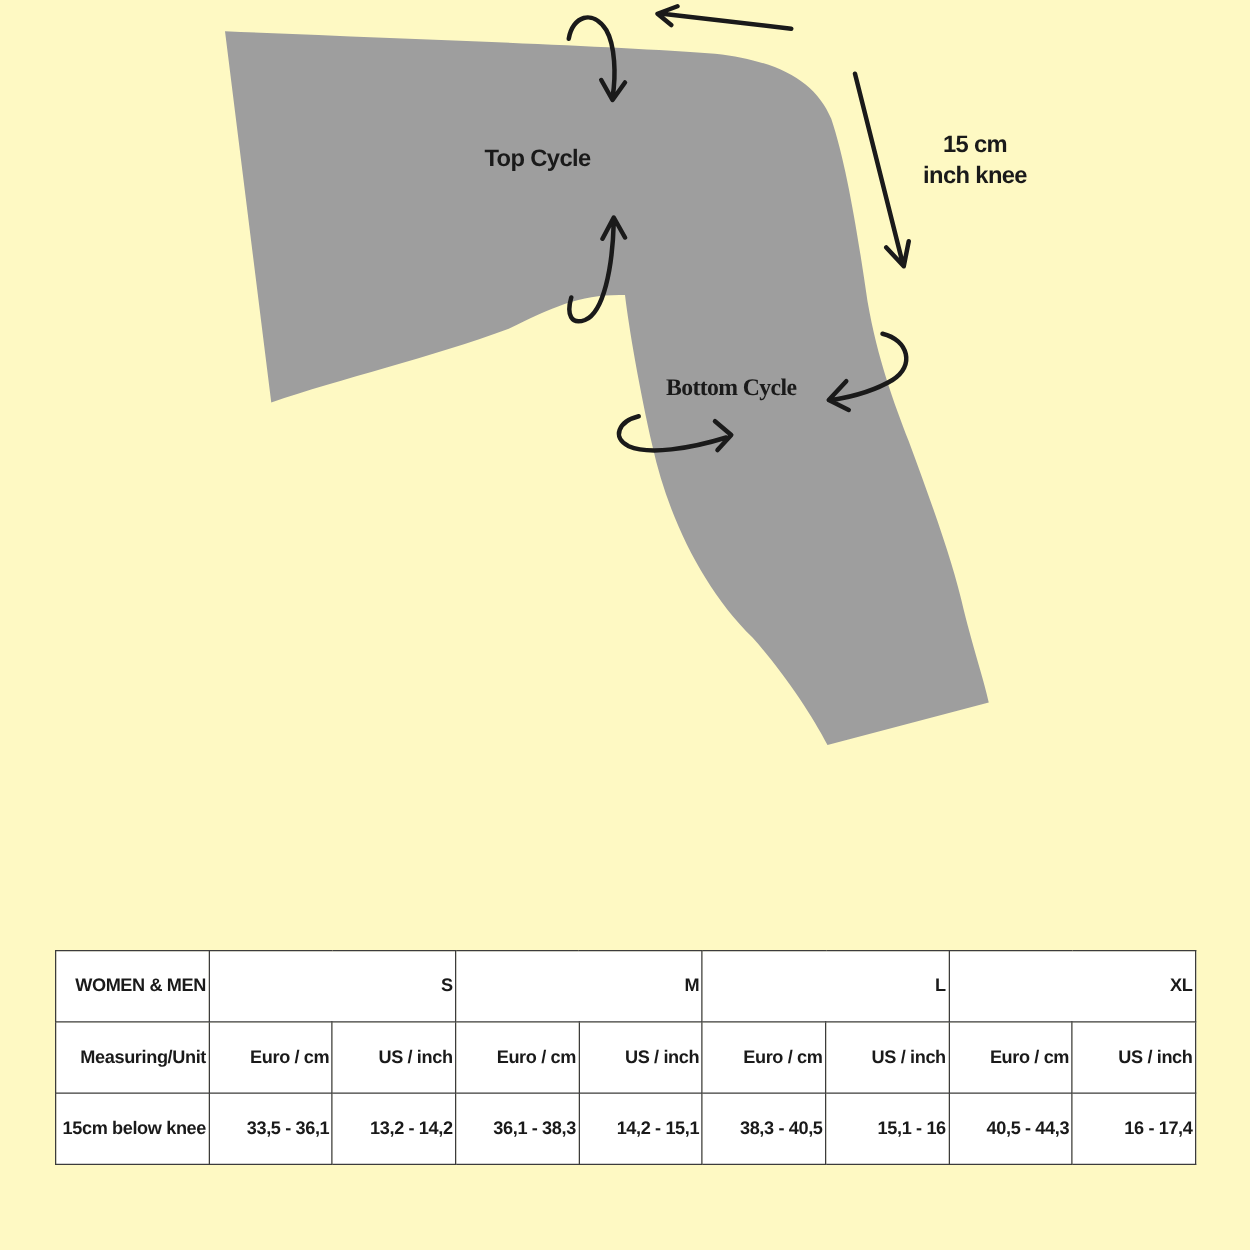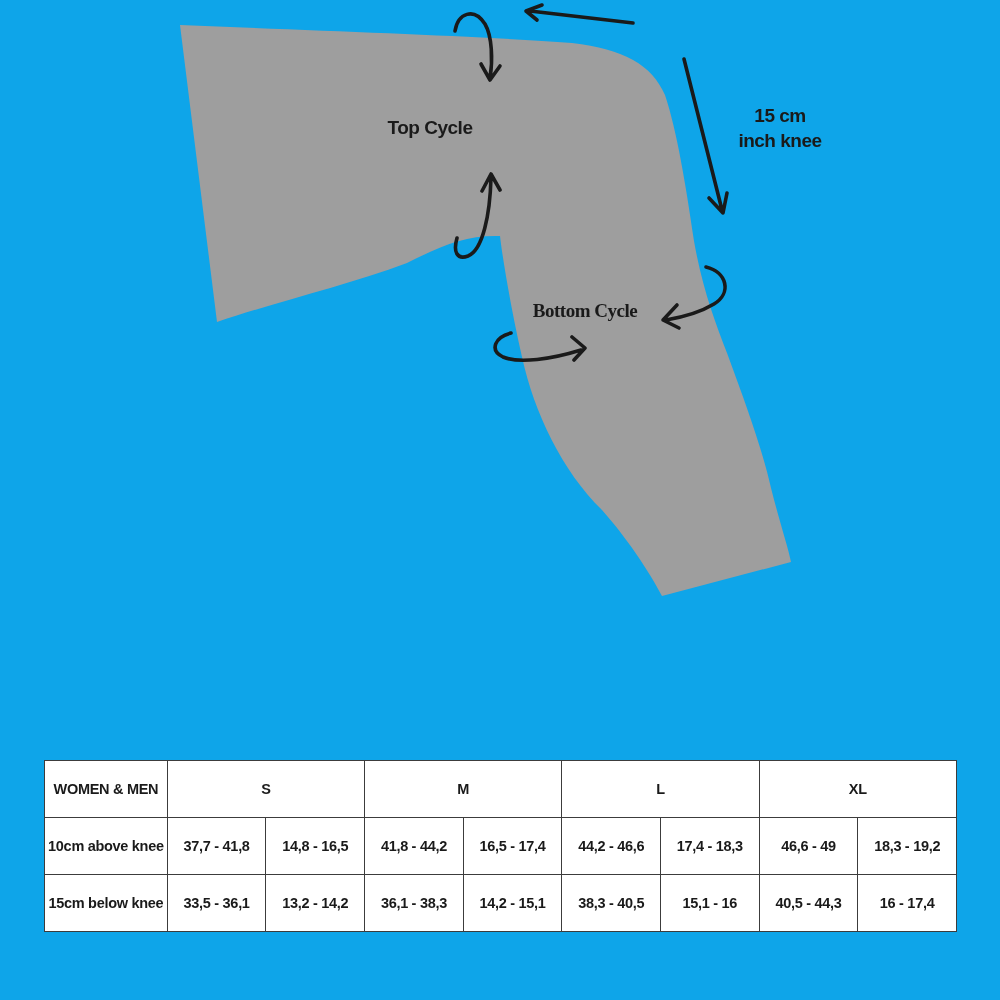--- a/index.html
+++ b/index.html
@@ -1,19 +1,19 @@
 <!DOCTYPE html>
 <html><head>
 <meta charset="utf-8">
 <style>
   html,body{margin:0;padding:0;background:#ffffff;}
   .canvas{
     position:relative;
     width:1000px;height:1000px;
-    background:#0ea5e9;
+    background:#fef9c3;
     font-family:"Liberation Sans", sans-serif;
     color:#1a1a1a;
     overflow:hidden;
   }
   .diagram-svg{position:absolute;left:0;top:0;}
   .diagram-label{
     position:absolute;
     transform:translate(-50%,-50%);
     font-weight:bold;
     font-size:19px;
@@ -27,21 +27,21 @@
     position:absolute;
     left:44px; top:760px;
     width:913px;
     border-collapse:collapse;
     table-layout:fixed;
   }
   table.size-table th, table.size-table td{
     border:1.5px solid #3c3c3c;
     height:56px;
     padding:0 2px;
-    text-align:center;
+    text-align:right;
     vertical-align:middle;
     font-weight:bold;
     font-size:14.5px;
     letter-spacing:-0.3px;
     color:#1a1a1a;
     background:#ffffff;
   }
   col.row-header-col{width:122px;}
   col.value-col{width:98px;}
 </style>
@@ -99,29 +99,29 @@
     </colgroup>
     <tbody>
       <tr>
         <th>WOMEN &amp; MEN</th>
         <th colspan="2">S</th>
         <th colspan="2">M</th>
         <th colspan="2">L</th>
         <th colspan="2">XL</th>
       </tr>
       <tr>
-        <th>10cm above knee</th>
-        <td>37,7 - 41,8</td>
-        <td>14,8 - 16,5</td>
-        <td>41,8 - 44,2</td>
-        <td>16,5 - 17,4</td>
-        <td>44,2 - 46,6</td>
-        <td>17,4 - 18,3</td>
-        <td>46,6 - 49</td>
-        <td>18,3 - 19,2</td>
+        <th>Measuring/Unit</th>
+        <th>Euro / cm</th>
+        <th>US / inch</th>
+        <th>Euro / cm</th>
+        <th>US / inch</th>
+        <th>Euro / cm</th>
+        <th>US / inch</th>
+        <th>Euro / cm</th>
+        <th>US / inch</th>
       </tr>
       <tr>
         <th>15cm below knee</th>
         <td>33,5 - 36,1</td>
         <td>13,2 - 14,2</td>
         <td>36,1 - 38,3</td>
         <td>14,2 - 15,1</td>
         <td>38,3 - 40,5</td>
         <td>15,1 - 16</td>
         <td>40,5 - 44,3</td>

